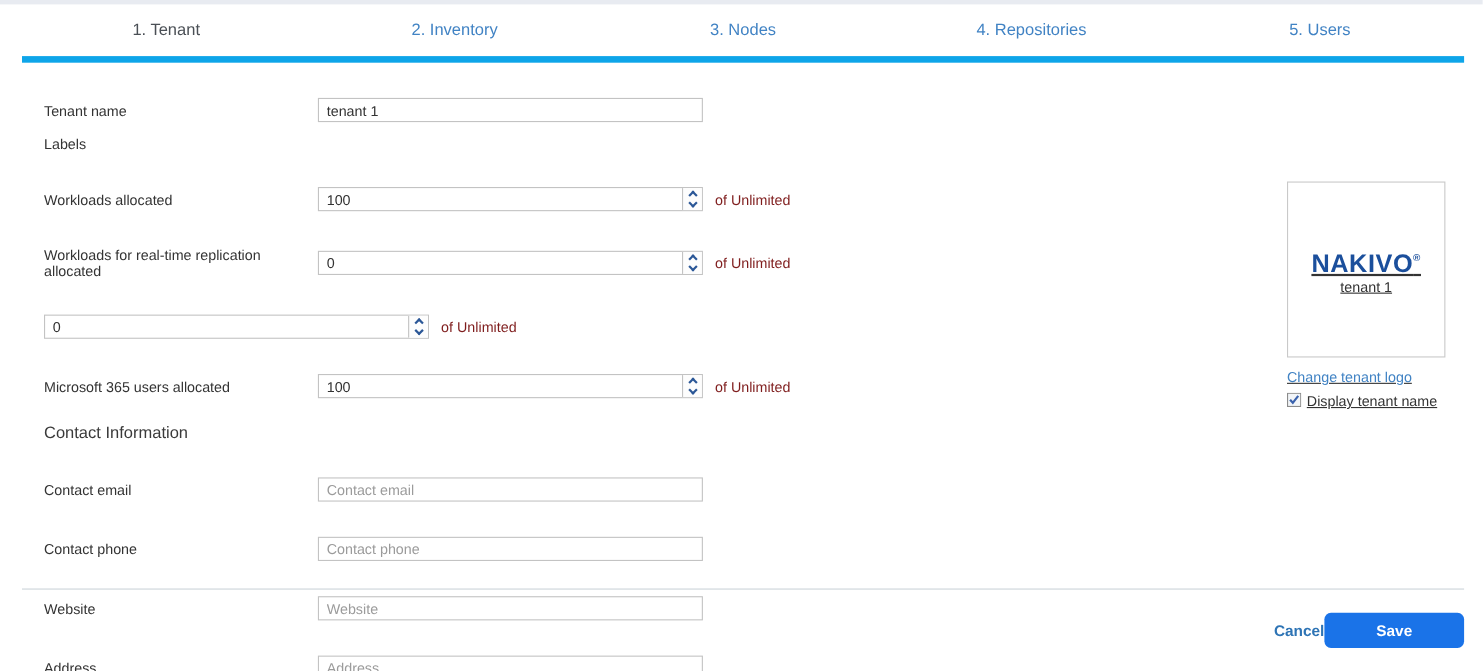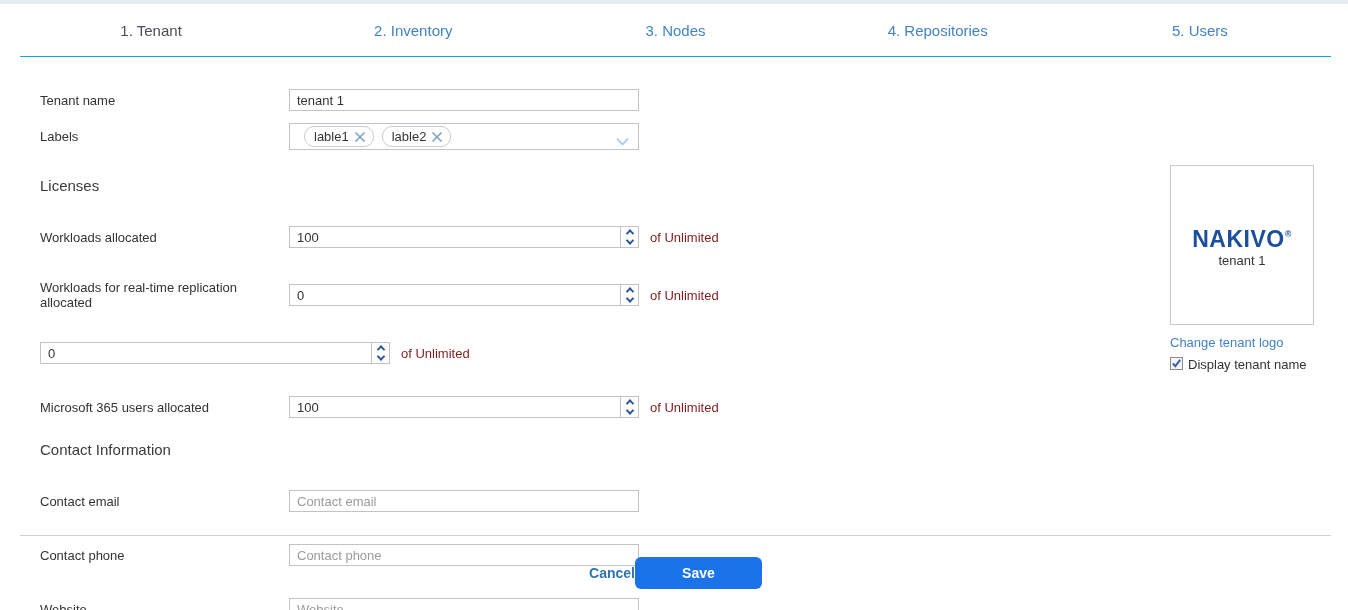--- a/index.html
+++ b/index.html
@@ -11,21 +11,21 @@
     color: #333333;
     position: relative;
     overflow: hidden;
   }
   .topstrip { height: 4px; background: #e8ebf1; }
 
   
   .stepbar {
     height: 53px;
     margin: 0 17px 0 20px;
-    border-bottom: 1px solid #0ea5e9;
+    border-bottom: 6px solid #0ea5e9;
     display: grid;
     grid-template-columns: repeat(5, 1fr);
     align-items: center;
   }
   .step {
     text-align: center;
     font-size: 15px;
     color: #4183c4;
     cursor: pointer;
   }
@@ -95,21 +95,21 @@
     display: flex; flex-direction: column;
     background: #fdfdfd;
   }
   .sbtn { flex: 1; display: flex; align-items: center; justify-content: center; cursor: pointer; }
   .chev { width: 6px; height: 6px; border-left: 2px solid #2b5797; border-top: 2px solid #2b5797; }
   .chev.up { transform: rotate(45deg) translate(1px,1px); }
   .chev.down { transform: rotate(225deg) translate(1px,1px); }
   .suffix { margin-left: 11px; font-size: 13px; color: #7f1d1d; white-space: nowrap; }
 
   
-  .sidepanel { position: absolute; left: 1170px; top: 165px; width: 144px; }
+  .sidepanel { position: absolute; left: 1170px; top: 165px; width: 144px; text-decoration: underline; }
   .logobox {
     width: 144px; height: 160px;
     border: 1px solid #c9c9c9;
     display: flex; flex-direction: column;
     align-items: center; justify-content: center;
     background: #fff;
   }
   .logo {
     font-weight: bold;
     font-size: 23px;
@@ -125,21 +125,21 @@
   .checkbox { width: 13px; height: 13px; display: inline-flex; cursor: pointer; flex: none; }
   .checkbox svg { display: block; }
   .checkbox .checkmark { display: none; }
   .checkbox[data-checked="true"] .checkmark { display: block; }
 
   
   .footer {
     position: absolute;
     left: 20px; right: 17px; top: 535px; height: 75px;
     border-top: 1px solid #ccd4da;
-    display: flex; align-items: center; justify-content: center;
+    display: flex; align-items: center; justify-content: flex-end;
   }
   .cancel { font-size: 14px; font-weight: bold; color: #2e74b5; cursor: pointer; }
   .savebtn {
     width: 127px; height: 32px;
     background: #1a73e8;
     border: none; border-radius: 6px;
     color: #ffffff; font-weight: bold; font-size: 14px;
     font-family: "Liberation Sans", sans-serif;
     cursor: pointer;
   }
@@ -160,44 +160,22 @@
 <div class="main">
 
 
   <div class="frow">
     <div class="flabel">Tenant name</div>
     <input class="txt" type="text" value="tenant 1" style="">
   </div>
 
   <div class="frow" style="margin-top:12px;">
     <div class="flabel">Labels</div>
-    <div class="multiselect">
-      <span class="chip">
-        <span>lable1</span>
-        <svg width="12" height="12" viewBox="0 0 12 12">
-          <line x1="1.5" y1="1.5" x2="10.5" y2="10.5" stroke="#7f9fbf" stroke-width="1.6"></line>
-          <line x1="10.5" y1="1.5" x2="1.5" y2="10.5" stroke="#7f9fbf" stroke-width="1.6"></line>
-        </svg>
-      </span>
-      <span class="chip">
-        <span>lable2</span>
-        <svg width="12" height="12" viewBox="0 0 12 12">
-          <line x1="1.5" y1="1.5" x2="10.5" y2="10.5" stroke="#7f9fbf" stroke-width="1.6"></line>
-          <line x1="10.5" y1="1.5" x2="1.5" y2="10.5" stroke="#7f9fbf" stroke-width="1.6"></line>
-        </svg>
-      </span>
-      <span class="ms-chevron">
-        <svg width="13" height="9" viewBox="0 0 13 9">
-          <polyline points="1,1.5 6.5,7.5 12,1.5" fill="none" stroke="#a9c7e5" stroke-width="1.8"></polyline>
-        </svg>
-      </span>
-    </div>
-  </div>
-
-  <div class="section-heading" style="margin-top:27px;">Licenses</div>
+  </div>
+
 
   <div class="frow">
     <div class="flabel">Workloads allocated</div>
     <div class="spinwrap">
       <input class="txt spin" type="text" value="100" style="">
       <div class="spinner">
         <div class="sbtn">
             <span class="chev up"></span>
           </div>
         <div class="sbtn">

